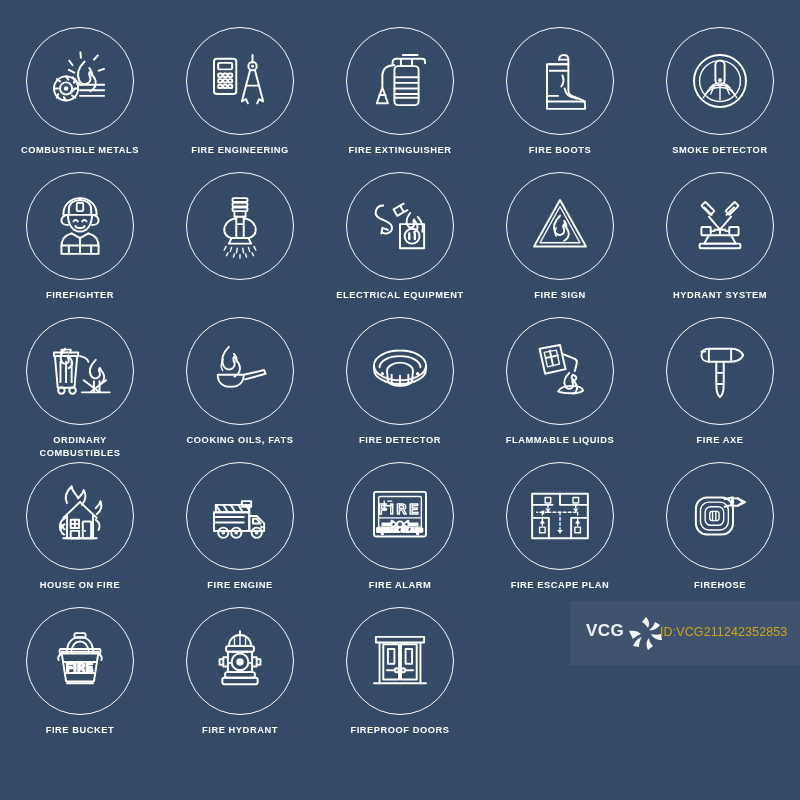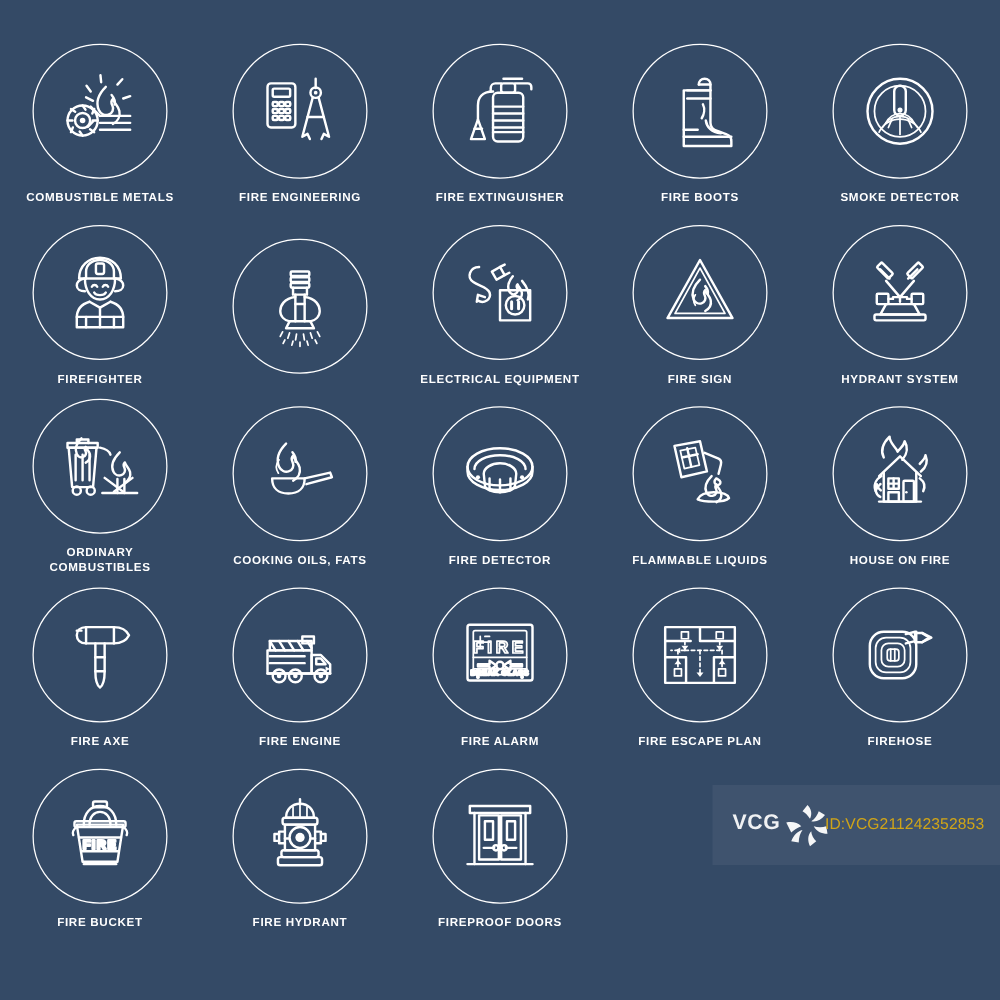--- a/index.html
+++ b/index.html
@@ -24,21 +24,20 @@
     justify-content: center;
     align-content: start;
     padding-top: 27px;
   }
   .cell {
     position: relative;
     width: 160px; height: 145px;
     display: flex;
     flex-direction: column;
     align-items: center;
-    justify-content: center;
   }
   .ring {
     width: 108px; height: 108px;
     border-radius: 50%;
     border: 1.6px solid #ffffff;
     display: flex;
     align-items: center;
     justify-content: center;
     flex: 0 0 auto;
   }
@@ -61,21 +60,21 @@
     font-size: 9.3px;
     font-weight: 700;
     letter-spacing: 0.55px;
     line-height: 12.5px;
     text-transform: uppercase;
     white-space: pre-line;
   }
   
   #watermark {
     position: absolute;
-    left: 570px; top: 628px;
+    left: 570px; top: 601px;
     width: 230px; height: 64px;
     background: rgba(255,255,255,0.055);
     pointer-events: none;
   }
   #wm-inner {
     position: absolute;
     left: 0; top: 0;
     width: 230px; height: 64px;
     display: flex;
     align-items: center;
@@ -365,53 +364,53 @@
   <path d="M40 64 c2 -4 8 -6 14 -6 c7 0 12 2 13 5 c-2 2 -7 3 -13 3 c-7 0 -12 -1 -14 -2 z"></path>
 </g>
           </svg>
         </div>
         <div class="label">Flammable liquids</div>
       </div>
       <div class="cell">
         <div class="ring">
           <svg width="78" height="78" viewBox="0 0 84 84">
 <g class="glyph">
+  <path d="M30 18 h24 c7 0 11 3 13 7 c-2 4 -6 7 -13 7 H30 z"></path>
+  <path d="M30 18 c-5 0 -8 3 -8 7 c0 4 3 7 8 7"></path>
+  <path d="M54 18 v14"></path>
+  <path d="M38 32 v24 h8 V32"></path>
+  <path d="M38 56 c0 8 1 12 4 14 c3 -2 4 -6 4 -14"></path>
+  <path d="M38 44 h8"></path>
+  <path d="M26 21 h-4"></path>
+</g>
+          </svg>
+        </div>
+        <div class="label">Fire axe</div>
+      </div>
+      <div class="cell">
+        <div class="ring">
+          <svg width="78" height="78" viewBox="0 0 84 84">
+<g class="glyph">
   <path d="M24 44 L42 27 L60 44"></path>
   <path d="M28 41 v25 h28 v-25"></path>
   <path d="M24 66 h36"></path>
   <rect x="32" y="46" width="9" height="9"></rect>
   <path d="M36.5 46 v9 M32 50.5 h9"></path>
   <rect x="45" y="48" width="9" height="18" rx="1"></rect>
   <circle cx="47.5" cy="58" r="1.1" class="solid"></circle>
   <path d="M32 58 h9 v8 h-9 z"></path>
   <path d="M44 30 c5 -6 5 -11 2 -16 c-1 5 -4 6 -6 9 c-2 -5 -7 -7 -7 -13 c-6 6 -8 12 -5 18"></path>
   <path d="M60 40 c5 -4 6 -9 4 -14 c-.6 4 -3 5 -5 7.5"></path>
   <path d="M26 44 c-5 3 -7 8 -5 13 c.6 -3.4 2.4 -4.6 4.2 -6.2"></path>
   <path d="M25 62 c-4 -2 -5 -7 -3 -11 c.5 3 2 4 3.5 5.4"></path>
   <path d="M59 46 c4 3 5 7 3 11"></path>
 </g>
           </svg>
         </div>
         <div class="label">House on fire</div>
-      </div>
-      <div class="cell">
-        <div class="ring">
-          <svg width="78" height="78" viewBox="0 0 84 84">
-<g class="glyph">
-  <path d="M30 18 h24 c7 0 11 3 13 7 c-2 4 -6 7 -13 7 H30 z"></path>
-  <path d="M30 18 c-5 0 -8 3 -8 7 c0 4 3 7 8 7"></path>
-  <path d="M54 18 v14"></path>
-  <path d="M38 32 v24 h8 V32"></path>
-  <path d="M38 56 c0 8 1 12 4 14 c3 -2 4 -6 4 -14"></path>
-  <path d="M38 44 h8"></path>
-  <path d="M26 21 h-4"></path>
-</g>
-          </svg>
-        </div>
-        <div class="label">Fire axe</div>
       </div>
       <div class="cell">
         <div class="ring">
           <svg width="78" height="78" viewBox="0 0 84 84">
 <g class="glyph">
   <path d="M14 38 h38 v20 H14 z"></path>
   <path d="M52 42 h8 l8 8 v8 H52 z"></path>
   <path d="M16 30 h36 v8 H16 z"></path>
   <path d="M16 30 l5 8 M24 30 l5 8 M32 30 l5 8 M40 30 l5 8 M48 30 l4 6"></path>
   <path d="M44 26 h10 v6 h-10 z"></path>

